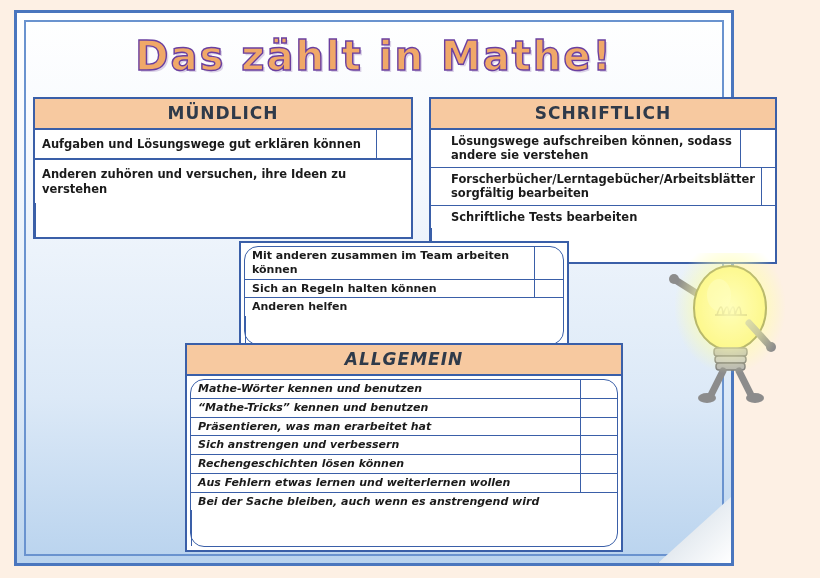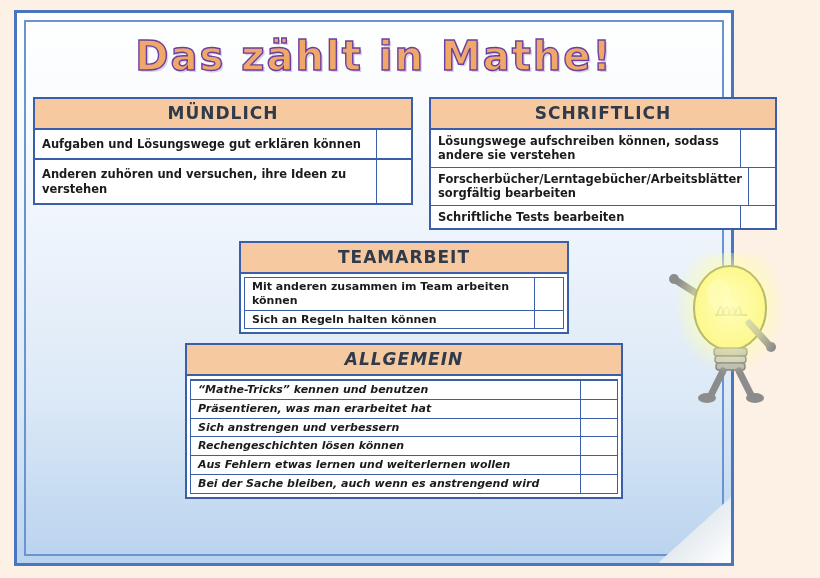--- a/index.html
+++ b/index.html
@@ -69,31 +69,33 @@
     text-align: center;
     font-size: 17px;
     font-weight: bold;
     color: #2f3a4a;
     letter-spacing: 1px;
     padding: 4px 0 5px 0;
     font-family: "DejaVu Sans", sans-serif;
   }
   .rows {
     display: block;
+    border-radius: 14px;
   }
   .row {
     display: flex;
     border-bottom: 1px solid #3a5fa8;
   }
   .row:last-child {
     border-bottom: none;
+    flex-direction: column;
   }
   .row .label {
     flex: 1 1 auto;
-    padding: 4px 6px 4px 7px;
+    padding: 4px 6px 4px 20px;
     font-size: 11.5px;
     font-weight: bold;
     color: #1b1b1b;
     line-height: 1.25;
     font-family: "DejaVu Sans", sans-serif;
   }
   .row .check {
     flex: 0 0 34px;
     border-left: 1px solid #3a5fa8;
   }
@@ -215,37 +217,41 @@
           <div class="check"></div>
         </div>
         <div class="row">
           <div class="label">Schriftliche Tests bearbeiten</div>
           <div class="check"></div>
         </div>
       </div>
     </div>
 
     <div class="block" id="block-teamarbeit">
-      <div class="block-head">TEAMARBEIT</div>
       <div class="rows">
         <div class="row">
           <div class="label">Mit  anderen zusammen im Team arbeiten können</div>
           <div class="check"></div>
         </div>
         <div class="row">
           <div class="label">Sich an Regeln halten können</div>
+          <div class="check"></div>
+        </div>
+        <div class="row">
+          <div class="label">Anderen helfen</div>
           <div class="check"></div>
         </div>
       </div>
     </div>
 
     <div class="block" id="block-allgemein">
       <div class="block-head">ALLGEMEIN</div>
       <div class="rows">
         <div class="row">
+          <div class="label">Mathe-Wörter kennen und benutzen</div>
           <div class="check"></div>
         </div>
         <div class="row">
           <div class="label">“Mathe-Tricks” kennen und benutzen</div>
           <div class="check"></div>
         </div>
         <div class="row">
           <div class="label">Präsentieren, was man erarbeitet hat</div>
           <div class="check"></div>
         </div>

